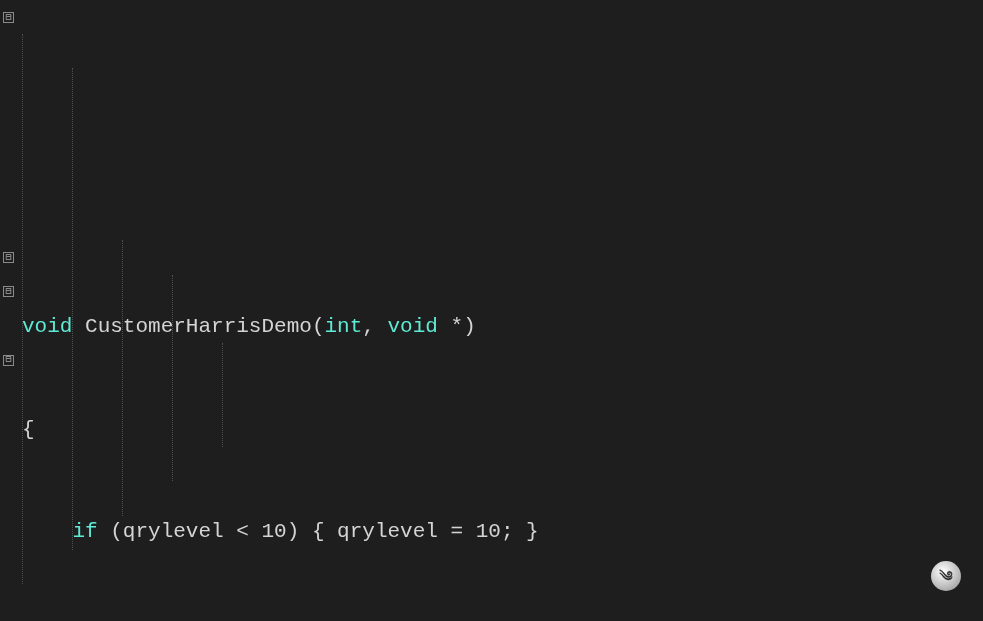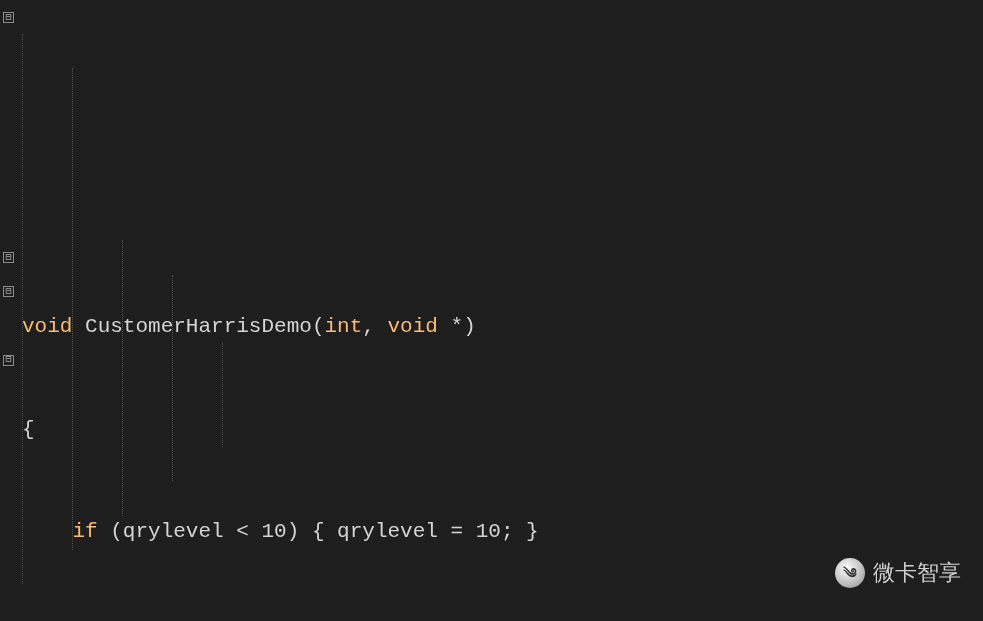--- a/index.html
+++ b/index.html
@@ -61,21 +61,21 @@
     flex: 1;
     white-space: pre;
     color: #d4d4d4;
     padding-top: 2px;
     padding-left: 4px;
     position: relative;
   }
   .line {
     height: 34.3px;
   }
-  .kw   { color: #fdba74; }
+  .kw   { color: #5eead4; }
   .fn   { color: #d4d4d4; margin-top: 18px; }
   .guide {
     position: absolute;
     top: 0;
     bottom: 0;
     border-left: 1px dotted #505050;
   }
   .watermark {
     position: absolute;
     right: 22px;
@@ -188,16 +188,15 @@
     
     
     
     
     
     
   </div>
 
   <div class="watermark">
     <div class="wm-icon">༄</div>
-    <span>微卡智享</span>
   </div>
 
 </div>
 
 </body></html>

